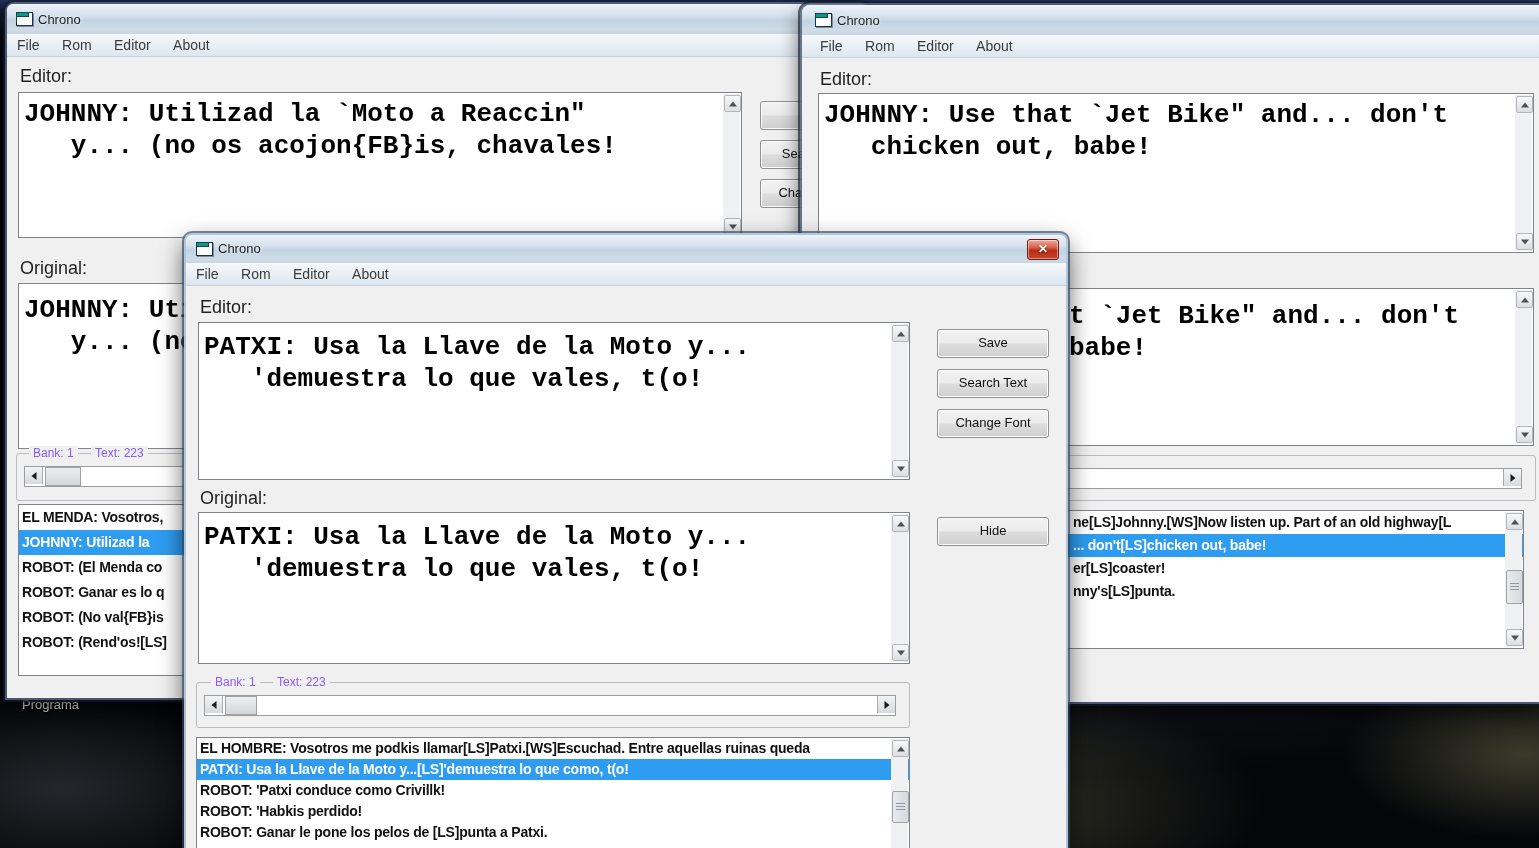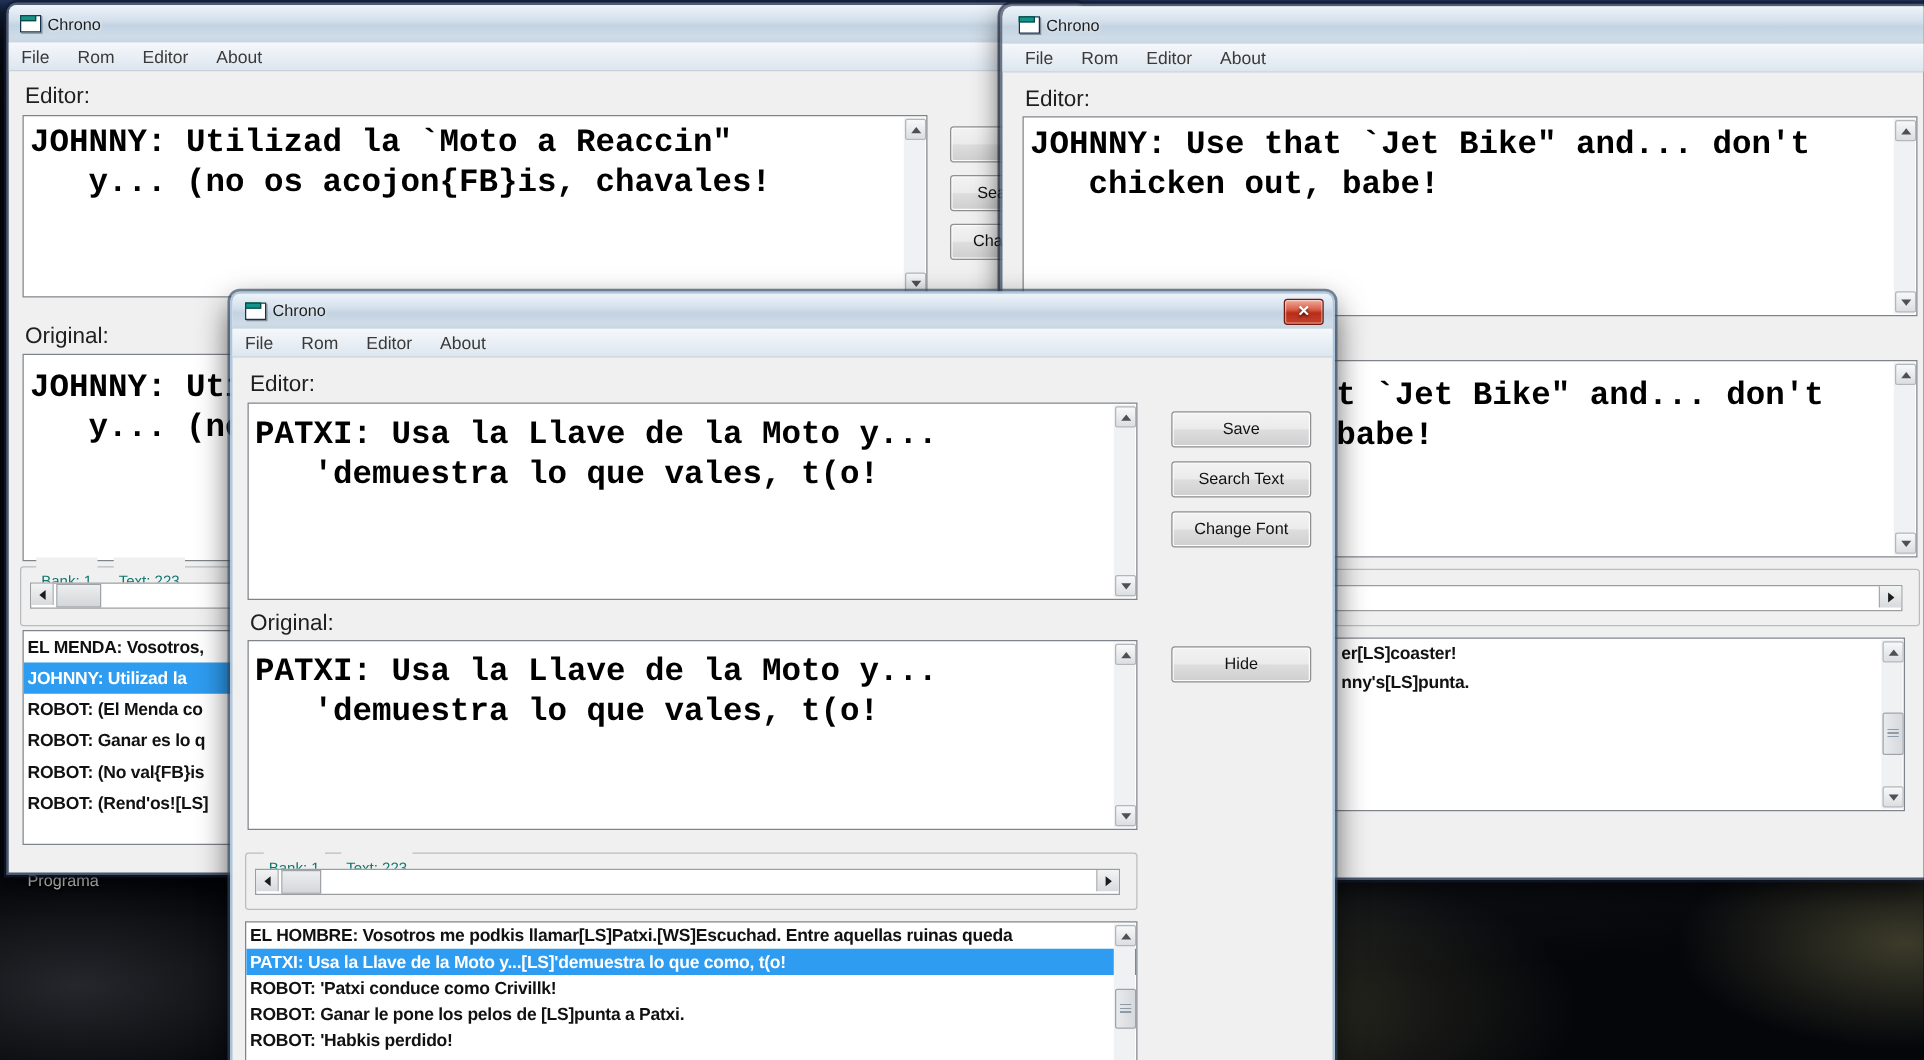--- a/index.html
+++ b/index.html
@@ -68,21 +68,21 @@
   }
   .arr-up::after{border-bottom:5px solid #4c5157;border-top:0;}
   .arr-down::after{border-top:5px solid #4c5157;border-bottom:0;}
   .arr-left::after{border-right:5px solid #1c1c1c;border-left:0;}
   .arr-right::after{border-left:5px solid #1c1c1c;border-right:0;}
   .vthumb{position:absolute;left:1px;width:15px;background:linear-gradient(90deg,#e8eaec,#d6d9dd);border:1px solid #9fa3a8;border-radius:2px;}
   .grip::before{content:"";position:absolute;left:3px;right:3px;top:50%;height:8px;transform:translateY(-50%);
     background:repeating-linear-gradient(to bottom,#8e9aa6 0 1px,transparent 1px 3px);}
   
   .groupbox{position:absolute;border:1px solid #b9bcbf;border-radius:3px;}
-  .legend{position:absolute;top:-8px;background:#f0f0f0;padding:12px 4px;font-size:12px;color:#0f766e;}
+  .legend{position:absolute;top:-8px;background:#f0f0f0;padding:0 4px;font-size:12px;color:#8b5cf6;}
   .hsb{position:absolute;height:19px;background:#fff;border:1px solid #9b9ea1;}
   .hsb-btn{position:absolute;top:0;width:17px;height:17px;background:linear-gradient(#f2f3f4,#d8dadd);border-right:1px solid #aaa;border-left:1px solid #aaa;}
   .hsb-left{left:0;border-left:none;}
   .hsb-right{right:0;border-right:none;}
   .hthumb{position:absolute;top:0;height:17px;background:linear-gradient(#eceeef,#d4d7da);border:1px solid #9fa3a8;}
   
   .list{position:absolute;background:#fff;border:1px solid #7f848a;overflow:hidden;}
   .row{white-space:nowrap;overflow:hidden;font-weight:bold;font-size:14px;color:#111;
        letter-spacing:-0.2px;padding:1px 2px 0 3px;}
   .row.sel{background:#2e9cf0;color:#fff;}
@@ -186,20 +186,22 @@
   <div class="groupbox" style="left:14px;top:450px;width:718px;height:44px;">
     <span class="legend" style="left:12px;">Bank: 1</span>
     <span class="legend" style="left:74px;">Text: 223</span>
     <div class="hsb" style="left:7px;top:12px;width:696px;">
       <span class="hsb-btn hsb-left arr-left"></span>
       <span class="hthumb" style="left:20px;width:34px;"></span>
       <span class="hsb-btn hsb-right arr-right"></span>
     </div>
   </div>
   <div class="list list-w2" style="left:14px;top:505px;width:706px;height:137px;">
+    <div class="row">ne[LS]Johnny.[WS]Now listen up. Part of an old highway[L</div>
+    <div class="row sel">... don't[LS]chicken out, babe!</div>
     <div class="row">er[LS]coaster!</div>
     <div class="row">nny's[LS]punta.</div>
     <div class="vsb">
       <span class="sb-btn sb-top arr-up"></span>
       <span class="vthumb grip" style="top:58px;height:32px;"></span>
       <span class="sb-btn sb-bottom arr-down"></span>
     </div>
   </div>
 </div>
 
@@ -245,20 +247,20 @@
     <div class="hsb" style="left:7px;top:12px;width:690px;">
       <span class="hsb-btn hsb-left arr-left"></span>
       <span class="hthumb" style="left:20px;width:30px;"></span>
       <span class="hsb-btn hsb-right arr-right"></span>
     </div>
   </div>
   <div class="list list-w3" style="left:10px;top:502px;width:712px;height:116px;">
     <div class="row">EL HOMBRE: Vosotros me podkis llamar[LS]Patxi.[WS]Escuchad. Entre aquellas ruinas queda</div>
     <div class="row sel">PATXI: Usa la Llave de la Moto y...[LS]'demuestra lo que como, t(o!</div>
     <div class="row">ROBOT: 'Patxi conduce como Crivillk!</div>
+    <div class="row">ROBOT: 'Habkis perdido!</div>
     <div class="row">ROBOT: Ganar le pone los pelos de [LS]punta a Patxi.</div>
-    <div class="row">ROBOT: 'Habkis perdido!</div>
     <div class="vsb">
       <span class="sb-btn sb-top arr-up"></span>
       <span class="vthumb grip" style="top:52px;height:30px;"></span>
     </div>
   </div>
 </div>
 
 </body></html>

